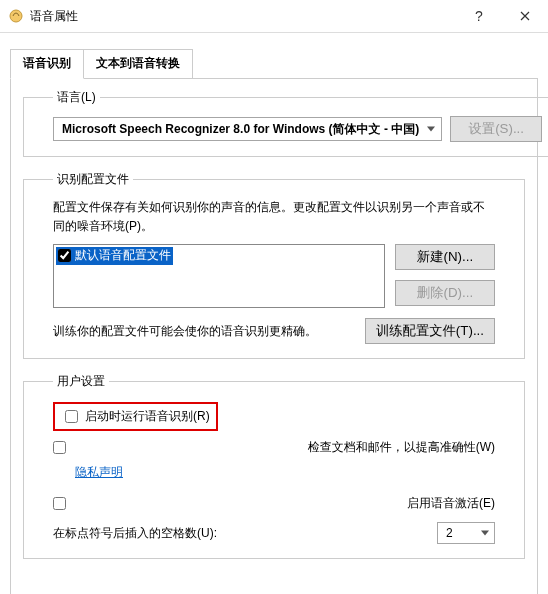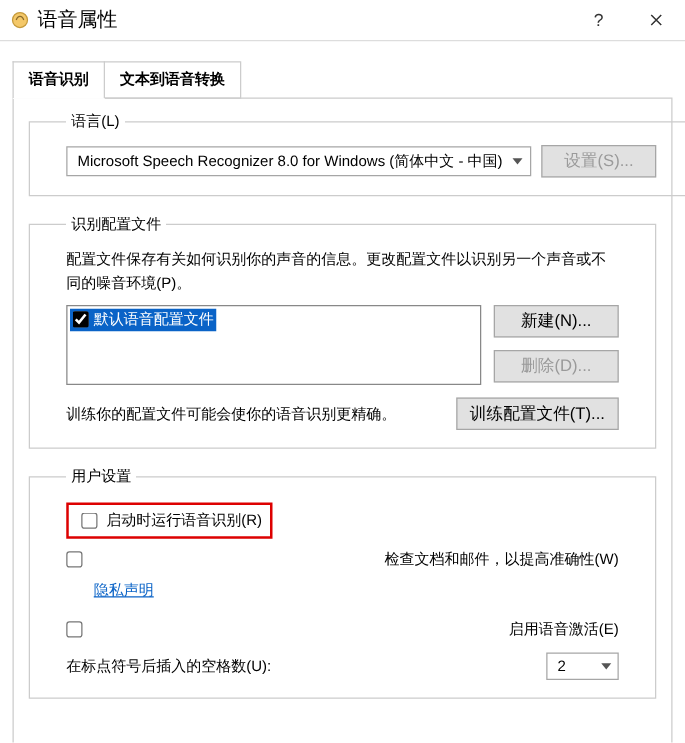--- a/index.html
+++ b/index.html
@@ -20,21 +20,21 @@
     padding: 0 0 0 8px;
     background: #fff;
   }
   .titlebar .icon {
     width: 16px; height: 16px;
     margin-right: 6px;
     display: inline-flex;
     align-items: center;
     justify-content: center;
   }
-  .titlebar .title { flex: 0 0 auto; font-size: 16px; text-align: center; }
+  .titlebar .title { flex: 0 0 auto; font-size: 12px; text-align: center; }
   .titlebar .spacer { flex: 1; }
   .titlebar .winbtn {
     width: 46px; height: 32px;
     display: flex; align-items: center; justify-content: center;
     font-size: 14px; color: #333;
   }
   .divider-top { border-top: 1px solid #ddd; }
   .tabs {
     display: flex;
     margin: 16px 0 0 10px;
@@ -75,20 +75,21 @@
     flex: 1;
     height: 24px;
     border: 1px solid #a6a6a6;
     background: #fff;
     padding: 0 22px 0 8px;
     position: relative;
     display: flex;
     align-items: center;
     overflow: hidden;
     white-space: nowrap;
+    font-weight: bold;
   }
   .select .caret {
     position: absolute; right: 6px; top: 50%; transform: translateY(-50%);
     width: 0; height: 0; border-left: 4px solid transparent; border-right: 4px solid transparent; border-top: 5px solid #555;
   }
   .btn {
     min-width: 92px;
     height: 26px;
     border: 1px solid #a6a6a6;
     background: #e1e1e1;

